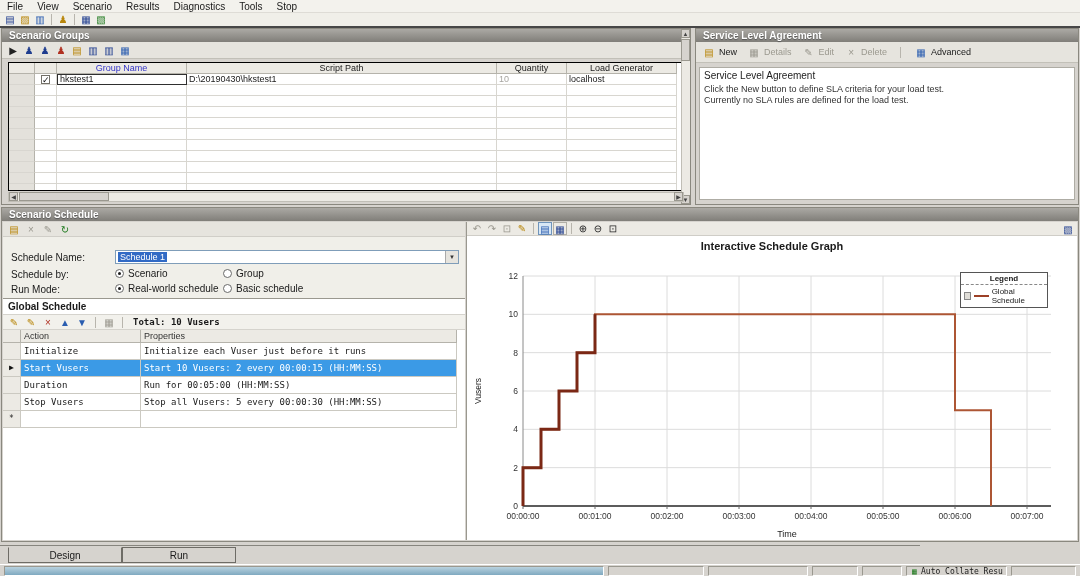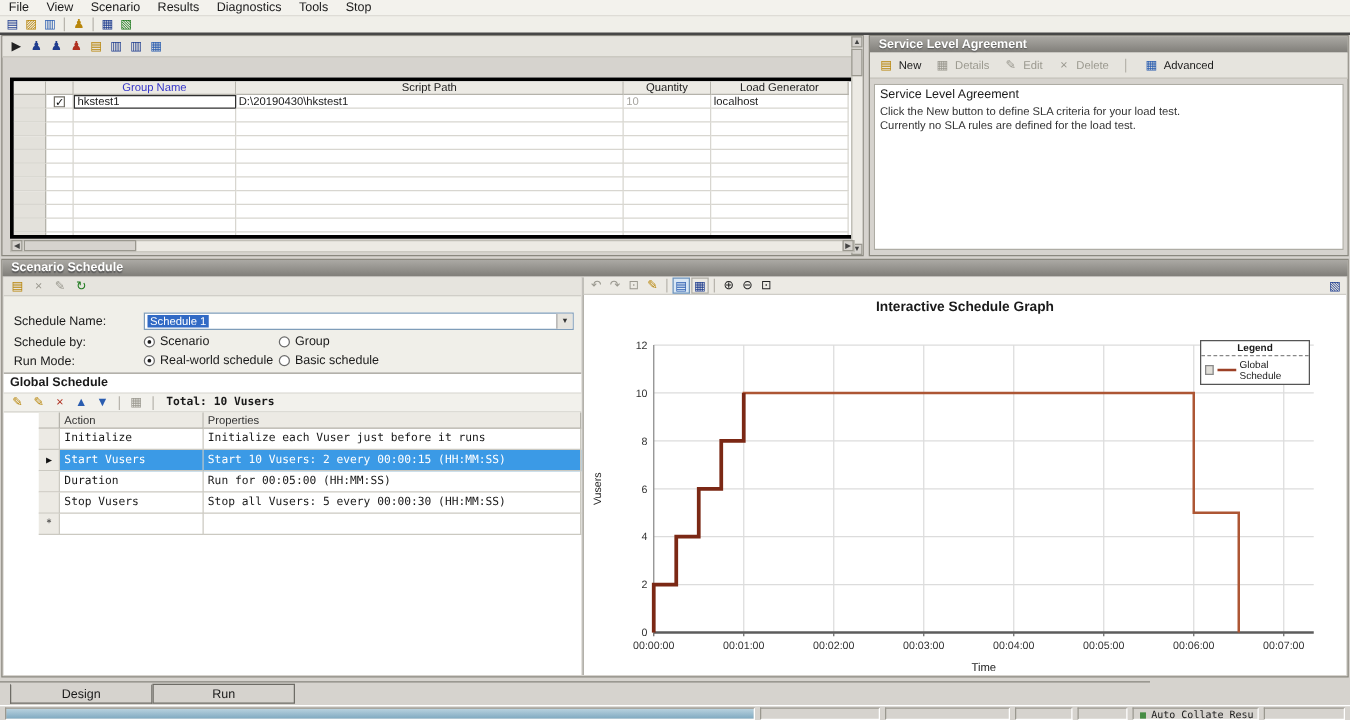--- a/index.html
+++ b/index.html
@@ -24,21 +24,21 @@
                font-size:10px;font-weight:bold;line-height:13px;padding-left:7px;
                text-shadow:0 1px 1px #555;}
   #groups-panel{left:1px;top:28px;width:690px;height:177px;}
   #sla-panel{left:695px;top:28px;width:384px;height:177px;}
   #schedule-panel{left:1px;top:207px;width:1078px;height:335px;}
 
   
   #groups-toolbar{height:17px;display:flex;align-items:center;gap:2px;padding-left:4px;
                   background:#e6e4de;border-bottom:1px solid #c2c0b8;}
   #groups-table{position:absolute;left:6px;top:33px;right:6px;bottom:13px;background:#fff;
-                border:3px solid #000000;overflow:hidden;}
+                border:1px solid #000000;overflow:hidden;}
   .g-row{display:flex;height:11px;}
   .g-cell{border-right:1px solid #d8d6d0;border-bottom:1px solid #d8d6d0;font-size:9px;
           line-height:10px;padding:0 2px;white-space:nowrap;overflow:hidden;}
   .g-head .g-cell{background:#eceae4;border-right:1px solid #b5b3ab;border-bottom:1px solid #b5b3ab;
           text-align:center;color:#222;}
   .g-head .col-sorted{color:#3434c8;}
   .g-sel{background:#e3e1db;border-right:1px solid #b5b3ab;}
   .cb{width:9px;height:9px;border:1px solid #737068;background:#fff;font-size:9px;line-height:8px;
       text-align:center;color:#111;margin:1px auto 0;}
   .name-box{border:1px solid #2f2f2f;background:#fff;height:11px;line-height:9px;}
@@ -75,21 +75,21 @@
          border-radius:50%;background:#1a1a1a;}
   .radio-row{position:absolute;font-size:10px;display:flex;gap:0;}
   .radio-opt{display:flex;align-items:center;cursor:default;}
 
   
   #global-area{position:absolute;left:0;top:76px;right:0;bottom:0;background:#fff;border-top:1px solid #9a988f;}
   #global-title{font-size:10px;font-weight:bold;padding:2px 5px;border-bottom:1px solid #d5d3cd;}
   #global-toolbar{height:15px;display:flex;align-items:center;gap:3px;padding-left:4px;
                   border-bottom:1px solid #d5d3cd;background:#f2f1ec;}
   #global-total{font-family:"DejaVu Sans Mono",monospace;font-size:9px;font-weight:bold;margin-left:4px;}
-  .gs-row{display:flex;height:17px;font-family:"DejaVu Sans Mono",monospace;font-size:9px;padding-left:28px;}
+  .gs-row{display:flex;height:17px;font-family:"DejaVu Sans Mono",monospace;font-size:9px;}
   .gs-cell{border-right:1px solid #cbc9c1;border-bottom:1px solid #cbc9c1;padding:3px 3px 0;
            white-space:nowrap;overflow:hidden;}
   .gs-selcol{background:#eceae4;text-align:center;font-size:8px;padding-top:3px;}
   .gs-head{height:13px;}
   .gs-head .gs-cell{background:#eceae4;border-color:#b5b3ab;font-family:"Liberation Sans",sans-serif;
            font-size:9px;color:#333;padding-top:1px;}
   .gs-row.sel .gs-cell{background:#3b9ae6;color:#fff;}
   .gs-row.sel .gs-selcol{background:#eceae4;color:#111;}
 
   
@@ -139,20 +139,21 @@
   <span class="ic c-yel">▨</span>
   <span class="ic c-blue">▥</span>
   <span class="sep"></span>
   <span class="ic c-yel">♟</span>
   <span class="sep"></span>
   <span class="ic c-navy">▦</span>
   <span class="ic c-grn">▧</span>
 </div>
 
 <div id="groups-panel" class="panel">
+  <div class="panel-title">Scenario Groups</div>
   <div id="groups-toolbar">
     <span class="ic c-blk">▶</span>
     <span class="ic c-navy">♟</span>
     <span class="ic c-navy">♟</span>
     <span class="ic c-red">♟</span>
     <span class="ic c-yel">▤</span>
     <span class="ic c-navy">▥</span>
     <span class="ic c-navy">▥</span>
     <span class="ic c-blue">▦</span>
   </div>

